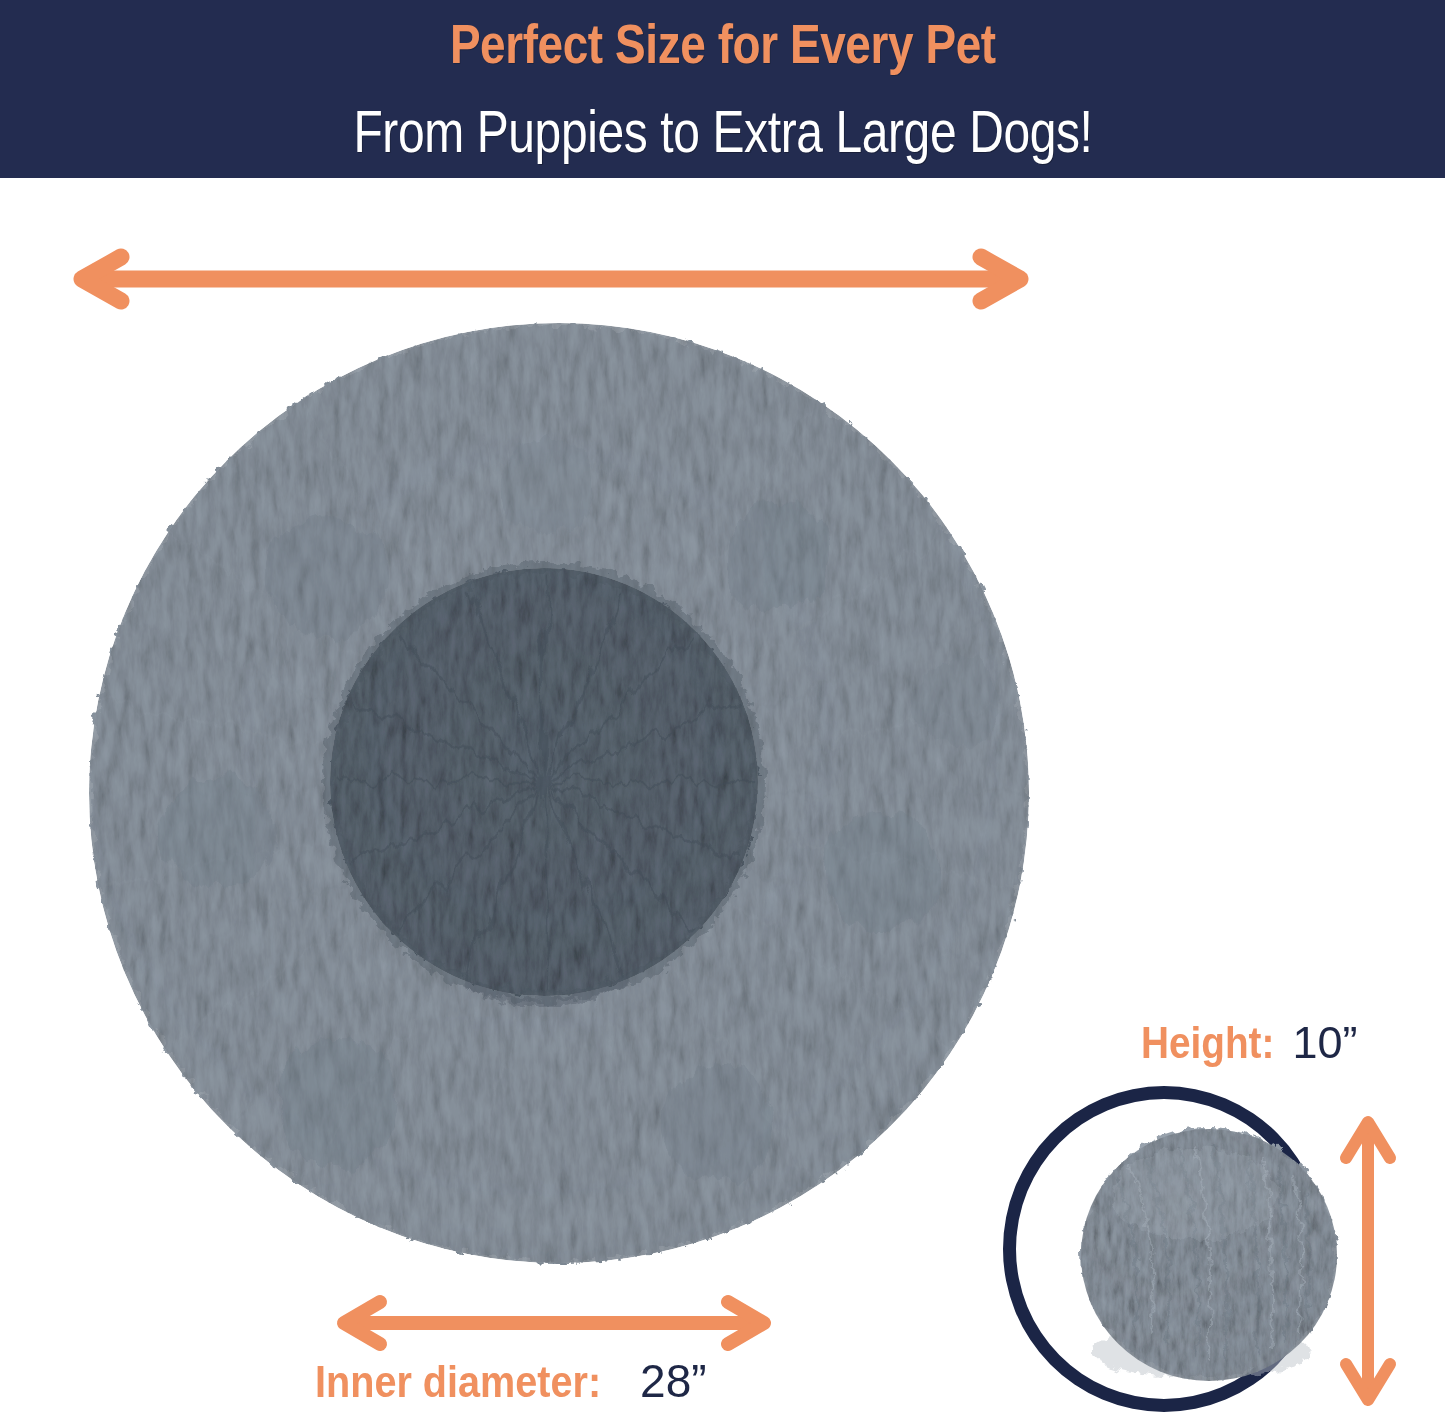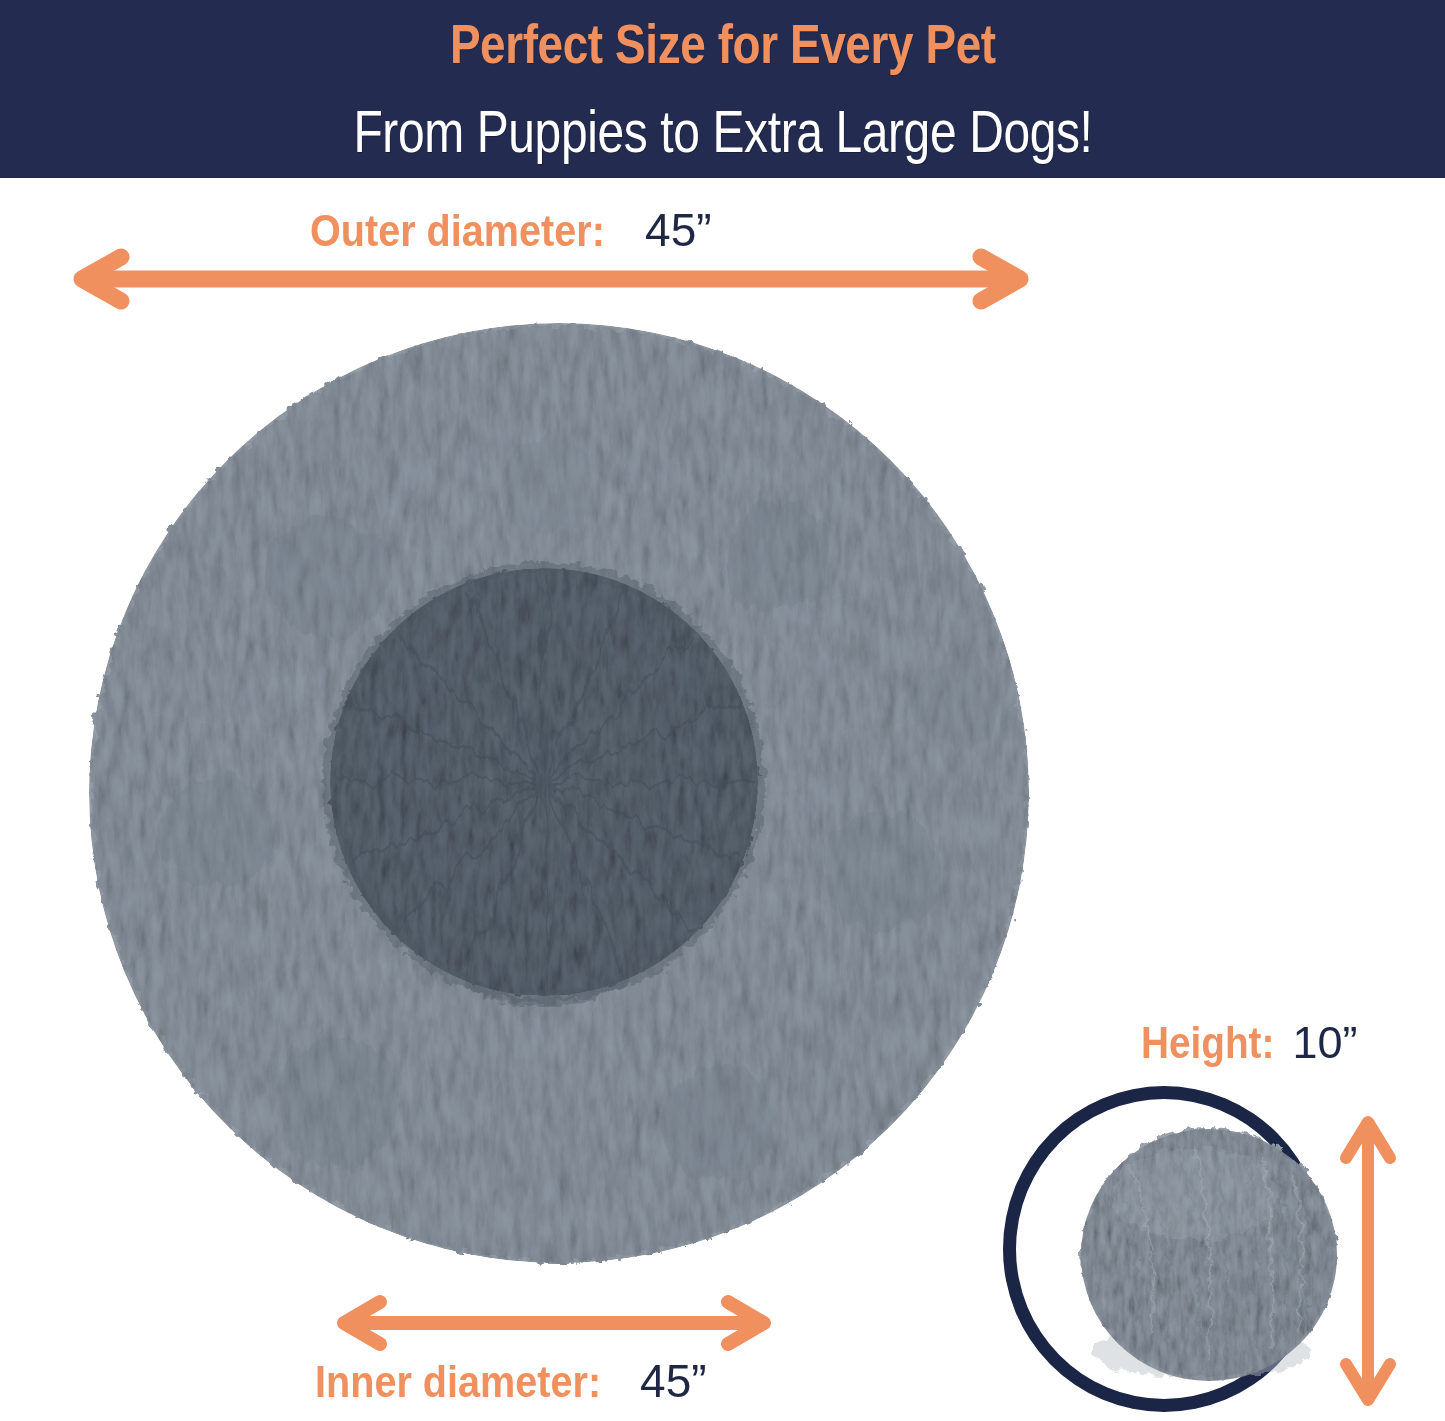--- a/index.html
+++ b/index.html
@@ -89,23 +89,20 @@
 </head>
 <body>
 
 <div id="stage">
 
   <div class="banner">
     <div class="banner-line1">Perfect Size for Every Pet</div>
     <div class="banner-line2">From Puppies to Extra Large Dogs!</div>
   </div>
 
-  <div class="dim-label" id="outer-label">
-    <span class="lab">Outer diameter:</span><span class="val">45”</span>
-  </div>
 
   <svg class="arrow-svg" id="outer-arrow" width="970" height="54" viewBox="0 0 970 54">
     <g fill="none" stroke="#F0905F" stroke-width="17" stroke-linecap="round" stroke-linejoin="round">
       <line x1="18" y1="27" x2="952" y2="27"></line>
       <polyline points="55,5 16,27 55,49"></polyline>
       <polyline points="915,5 954,27 915,49"></polyline>
     </g>
   </svg>
 
   <div id="bed-main">
@@ -258,21 +255,21 @@
 
   <svg class="arrow-svg" id="inner-arrow" width="448" height="54" viewBox="0 0 448 54">
     <g fill="none" stroke="#F0905F" stroke-width="14" stroke-linecap="round" stroke-linejoin="round">
       <line x1="16" y1="27" x2="432" y2="27"></line>
       <polyline points="50,6 14,27 50,48"></polyline>
       <polyline points="398,6 434,27 398,48"></polyline>
     </g>
   </svg>
 
   <div class="dim-label" id="inner-label">
-    <span class="lab">Inner diameter:</span><span class="val">45”</span>
+    <span class="lab">Inner diameter:</span><span class="val">28”</span>
   </div>
 
   <div class="dim-label" id="height-label">
     <span class="lab">Height:</span><span class="val">10”</span>
   </div>
 
   <div id="inset-wrap">
     <div id="inset-ring"></div>
     <div id="inset-bed">
       <svg viewBox="0 0 268 272" xmlns="http://www.w3.org/2000/svg" aria-hidden="true">

